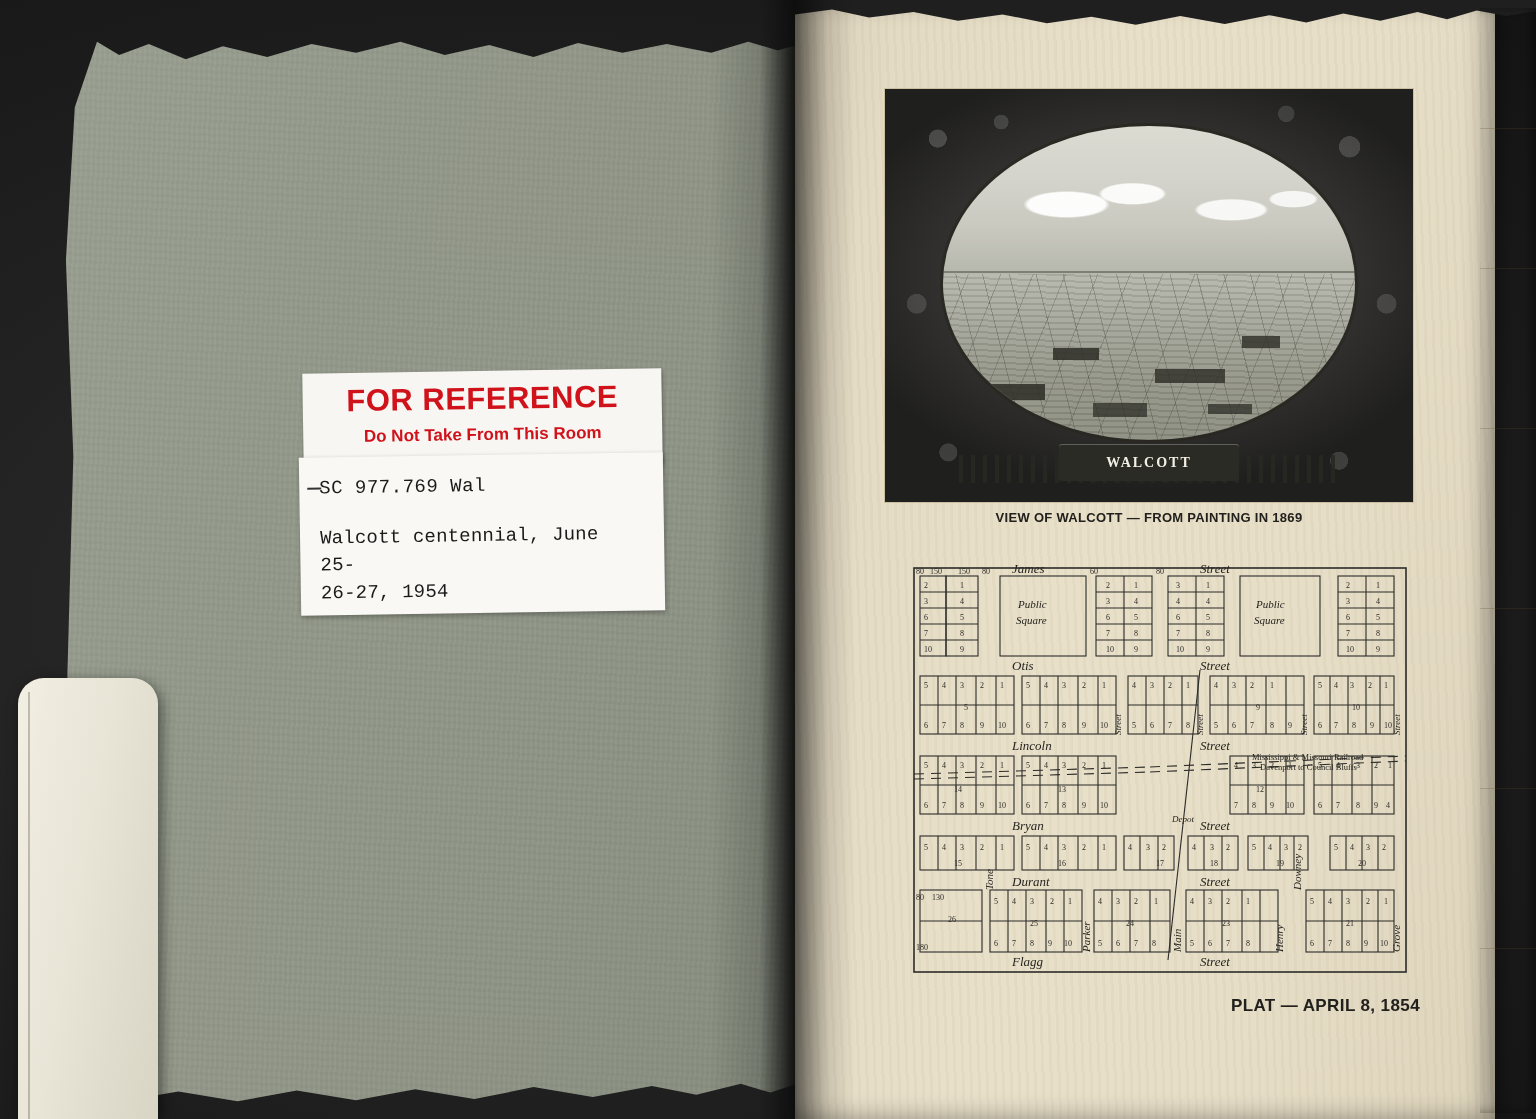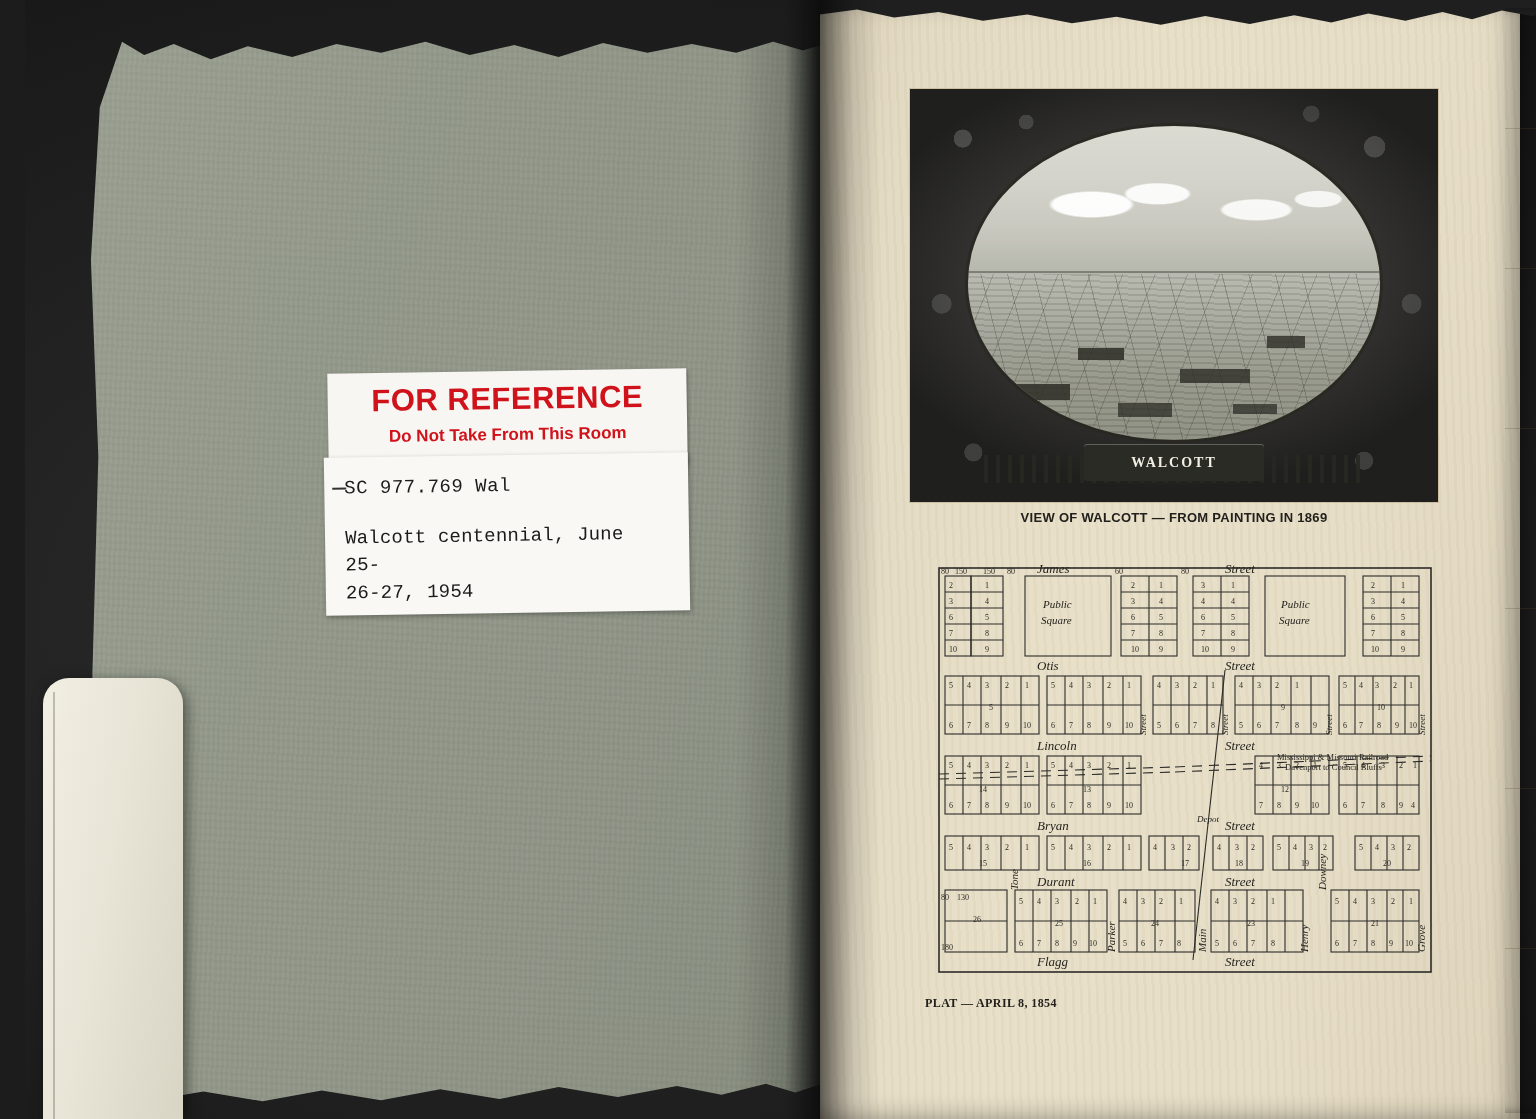--- a/index.html
+++ b/index.html
@@ -11,21 +11,20 @@
     width: 1536px;
     height: 1119px;
     overflow: hidden;
     font-family: "Liberation Sans", sans-serif;
     position: relative;
   }
   #scene {
     position: absolute;
     inset: 0;
     background: #262626;
-    margin-left: 25px;
   }
   
   #backdrop {
     position: absolute;
     inset: 0;
     background:
       radial-gradient(ellipse at 35% 55%, #2e2e2e 0%, #1e1e1e 60%, #141414 100%);
   }
 
   
@@ -292,26 +291,26 @@
     top: 560px;
     width: 520px;
     height: 420px;
   }
   #plat-svg { display: block; }
   #plat-caption {
     position: absolute;
     left: 105px;
     top: 996px;
     width: 520px;
-    text-align: left;
-    font-size: 12px;
+    text-align: right;
+    font-size: 17px;
     font-weight: bold;
     letter-spacing: 0.4px;
     color: #21201c;
-    font-family: Liberation Serif, serif;
+    font-family: Liberation Sans, sans-serif;
   }
 
   
   #desk-object {
     position: absolute;
     left: 18px;
     top: 678px;
     width: 140px;
     height: 441px;
     background: linear-gradient(100deg, #f2efe3 0%, #e8e4d6 45%, #d9d5c5 100%);

